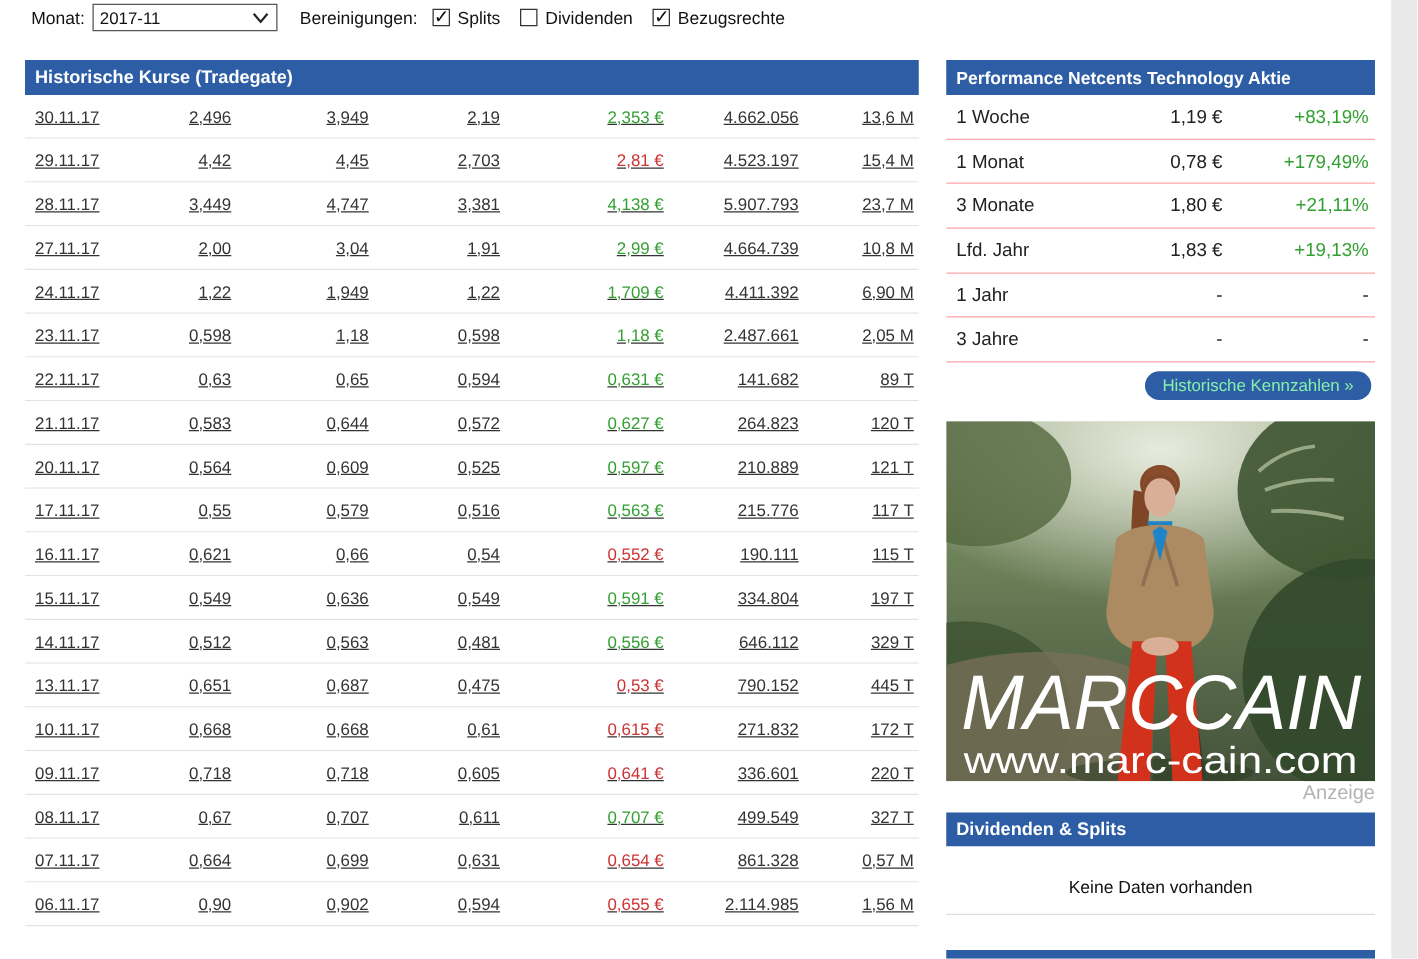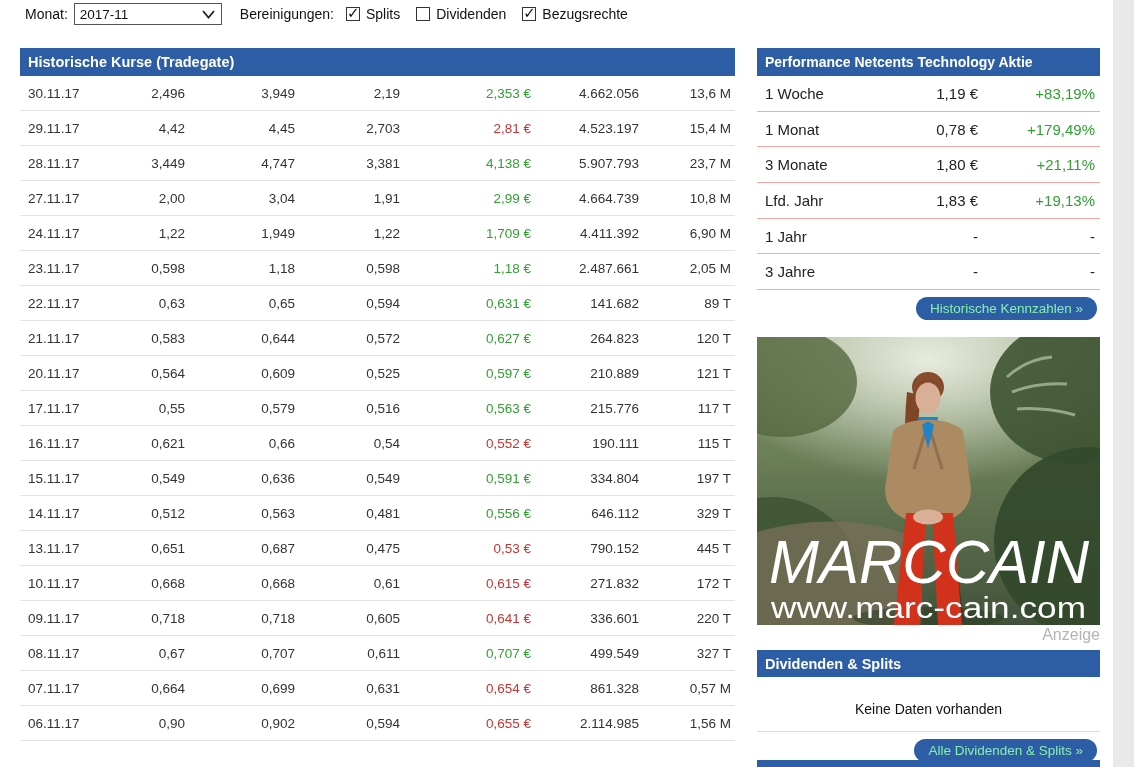--- a/index.html
+++ b/index.html
@@ -30,21 +30,21 @@
           height:23px; padding:0 14px; cursor:pointer; display:inline-flex; align-items:center; }
 
   
   .kurse { position:absolute; left:20px; top:48px; width:715px; }
   .krow { display:grid; grid-template-columns:75px 90px 110px 105px 131px 108px 92px;
           padding-right:4px; align-items:center; }
   .khead { background:#dde7f4; height:28px; font-size:13.5px; color:#222; border-bottom:2px solid #4a74b4; }
   .krow .cell { text-align:right; white-space:nowrap; }
   .krow .c0 { text-align:left; padding-left:8px; }
   .khead .c4 { padding-right:14px; }
-  .drow { height:35px; font-size:13.5px; border-bottom:1px solid #e3e3e3; background:#fff; }
+  .drow { height:35px; font-size:13.5px; border-bottom:1px solid #e3e3e3; background:#fff;text-decoration:underline; }
   .green { color:#33a033; }
   .red { color:#cc3333; }
 
   
   .perf { position:absolute; left:757px; top:48px; width:343px; }
   .prow { display:grid; grid-template-columns:1fr 115px 117px; height:35.7px; align-items:center;
           padding:0 5px 0 8px; font-size:15px; border-bottom:1px solid #fca5a5; color:#222; }
   .prow .pv, .prow .pp { text-align:right; white-space:nowrap; }
   .perf-btnrow, .div-btnrow { display:flex; justify-content:flex-end; padding:7px 3px 0 0; }
 
@@ -342,18 +342,15 @@
     <ellipse cx="171" cy="180" rx="15" ry="7.5" fill="#d9b097"></ellipse>
     <text x="12" y="246" font-size="62" font-style="italic" fill="#ffffff" textLength="320" lengthAdjust="spacingAndGlyphs" font-family="'Liberation Sans','DejaVu Sans',sans-serif">MARCCAIN</text>
     <text x="14" y="281" font-size="30" fill="#ffffff" textLength="315" lengthAdjust="spacingAndGlyphs" font-family="'Liberation Sans','DejaVu Sans',sans-serif">www.marc-cain.com</text>
   </svg>
 </div>
 <div class="anzeige">Anzeige</div>
 
 <div class="divsplits">
   <div class="bluebar">Dividenden &amp; Splits</div>
   <div class="nodata">Keine Daten vorhanden</div>
-  <div class="div-btnrow">
-    <button class="pill">Alle Dividenden &amp; Splits »</button>
-  </div>
 </div>
 
 <div class="bottom-partial"></div>
 
 </body></html>

